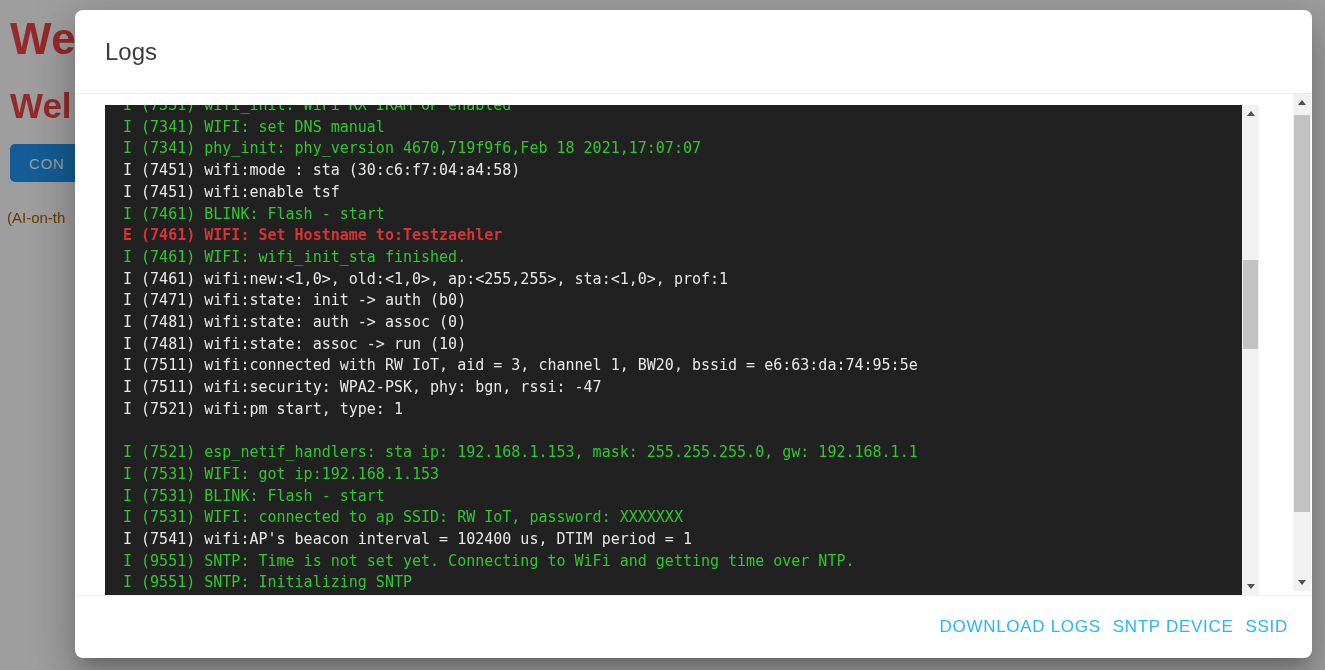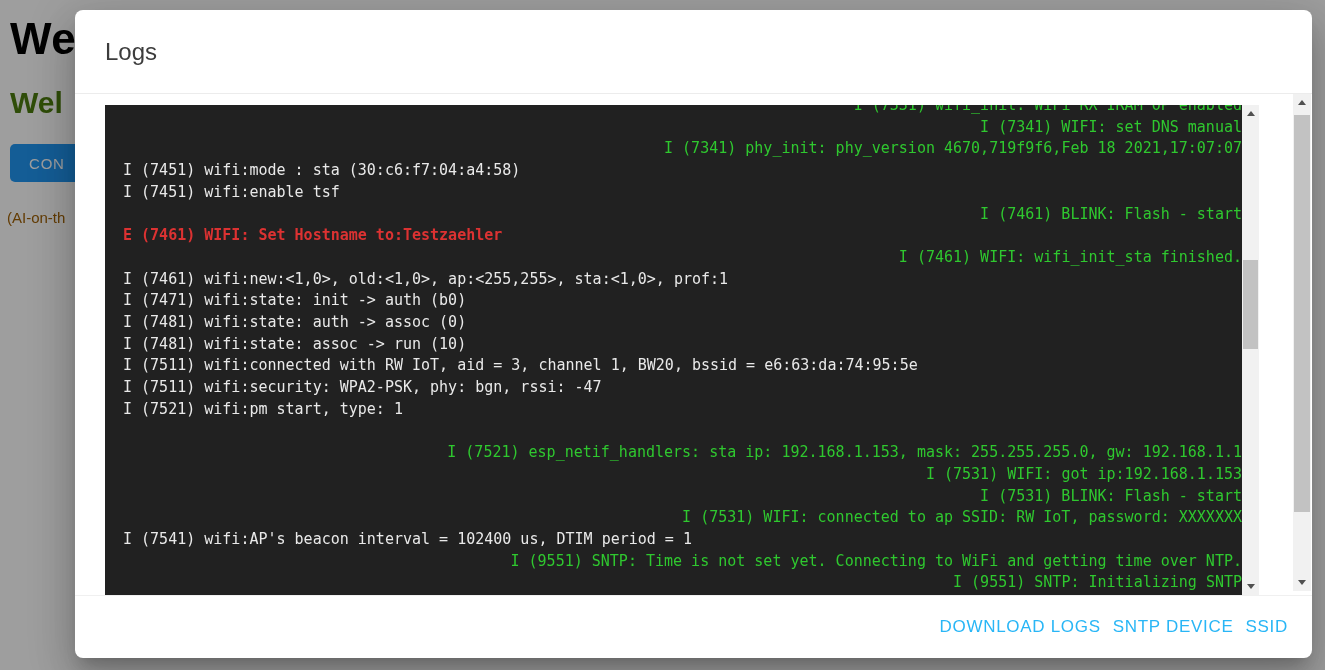--- a/index.html
+++ b/index.html
@@ -6,22 +6,22 @@
   html, body { margin: 0; padding: 0; }
   body {
     width: 1325px; height: 670px;
     position: relative; overflow: hidden;
     font-family: "Liberation Sans", sans-serif;
     background: #ffffff;
   }
 
   
   .bg-page { position: absolute; inset: 0; background: #ffffff; }
-  .bg-h1 { position: absolute; left: 10px; top: 14px; font-size: 44px; font-weight: 700; color: #000000; letter-spacing: 0.5px; }
-  .bg-h2 { position: absolute; left: 10px; top: 86px; font-size: 30px; font-weight: 700; color: #4d7c0f; }
+  .bg-h1 { position: absolute; left: 10px; top: 14px; font-size: 44px; font-weight: 700; color: #ef4444; letter-spacing: 0.5px; }
+  .bg-h2 { position: absolute; left: 10px; top: 86px; font-size: 35px; font-weight: 700; color: #ef4444; }
   .connect-btn {
     position: absolute; left: 10px; top: 144px; width: 130px; height: 38px;
     background: var(--primary-btn, #2196f3); border: none; border-radius: 5px;
     color: #ffffff; font-size: 15px; font-weight: 500; letter-spacing: 0.8px;
     text-align: left; padding-left: 19px; font-family: inherit; cursor: pointer;
   }
   .bg-note { position: absolute; left: 7px; top: 209px; font-size: 15px; color: #a16207; }
 
   .overlay { position: absolute; inset: 0; background: rgba(0,0,0,0.38); }
 
@@ -44,21 +44,21 @@
   .terminal {
     position: absolute; left: 30px; top: 11px; width: 1154px; bottom: 0;
     background: var(--term-bg, #212121); overflow: hidden;
   }
   .log-viewport { position: absolute; left: 0; top: 0; right: 17px; bottom: 0; overflow: hidden; padding-left: 18px; }
   .log-content {
     margin-top: -10px;
     font-family: "DejaVu Sans Mono", monospace;
     font-size: 15px; line-height: 21.7px; white-space: pre;
   }
-  .log-line.green { color: var(--log-green, #2fc82f); text-align: right; }
+  .log-line.green { color: var(--log-green, #2fc82f); }
   .log-line.red   { color: var(--log-red, #dc3232); font-weight: bold; }
   .log-line.white { color: var(--log-white, #e9e9e9); }
 
   
   .sb { position: absolute; background: #f1f1f1; }
   .sb-inner { top: 0; right: 0; bottom: 0; width: 17px; }
   .sb-outer { top: 0; right: 1px; height: 497px; width: 18px; }
   .sb-btn { position: absolute; left: 0; right: 0; height: 17px; display: flex; align-items: center; justify-content: center; cursor: pointer; }
   .sb-btn.up { top: 0; } .sb-btn.down { bottom: 0; }
   .tri-up   { width: 0; height: 0; border-left: 4px solid transparent; border-right: 4px solid transparent; border-bottom: 5px solid #505050; }

